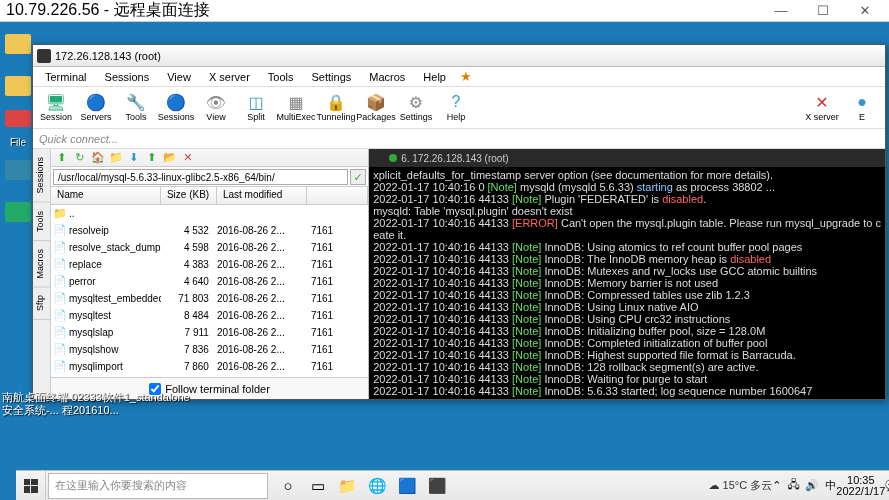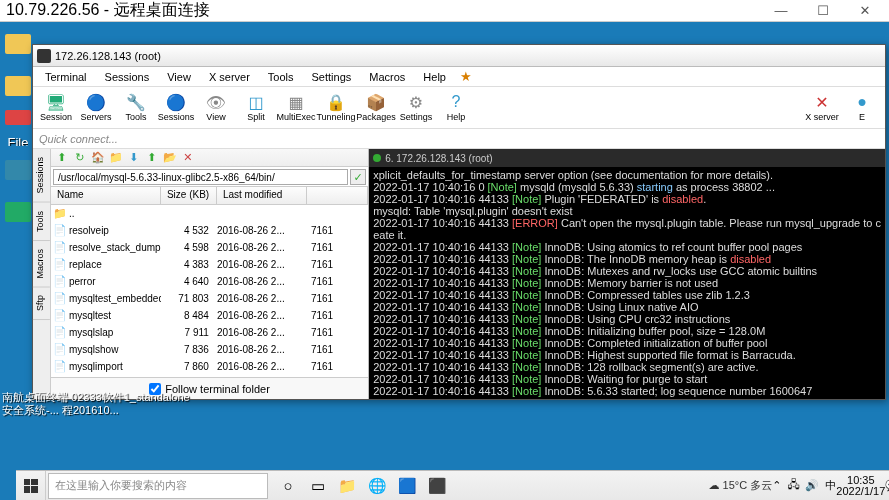--- a/index.html
+++ b/index.html
@@ -7,21 +7,21 @@
 
 .outer-window { position: absolute; left: 0; top: 0; width: 889px; height: 500px; background: #1a7bb8; }
 .outer-title { height: 22px; background: #fff; display: flex; align-items: center; padding: 0 6px; border-bottom: 1px solid #ccc; }
 .outer-title-text { flex: 1; font-size: 16px; color: #000; }
 .win-btns { display: flex; gap: 18px; padding-right: 6px; }
 .win-btn { width: 24px; height: 18px; display: flex; align-items: center; justify-content: center; color: #555; cursor: pointer; font-size: 13px; }
 
 .desktop-icons-left { position: absolute; left: 2px; top: 26px; width: 34px; height: 440px; }
 .d-icon { width: 32px; height: 36px; margin-bottom: 6px; display: flex; flex-direction: column; align-items: center; justify-content: center; }
 .d-folder { width: 26px; height: 20px; background: #f0c756; border-radius: 2px; }
-.d-label { color: #fff; font-size: 13px; text-shadow: 1px 1px 1px #000; margin-top: 10px; max-width: 34px; overflow: hidden; }
+.d-label { color: #fff; font-size: 10px; text-shadow: 1px 1px 1px #000; margin-top: 10px; max-width: 34px; overflow: hidden; }
 
 .moba-window { position: absolute; left: 32px; top: 44px; width: 854px; height: 356px; background: #f0f0f0; border: 1px solid #555; box-shadow: 2px 2px 8px rgba(0,0,0,.4); }
 .moba-title { height: 22px; background: linear-gradient(#fff,#e8e8e8); display: flex; align-items: center; padding: 0 4px; border-bottom: 1px solid #bbb; }
 .moba-title-icon { width: 14px; height: 14px; background: #333; border-radius: 2px; margin-right: 4px; }
 .moba-title-text { flex: 1; font-size: 11px; }
 
 .menu-bar { height: 20px; background: #fff; display: flex; align-items: center; padding: 0 4px; border-bottom: 1px solid #ddd; gap: 2px; }
 .menu-item { padding: 2px 8px; cursor: pointer; }
 .menu-star { margin-left: 4px; color: #d97f00; font-size: 13px; }
 
@@ -58,21 +58,21 @@
 .fr-icon { width: 18px; text-align: center; font-size: 11px; color: #888; }
 .fr-name { width: 92px; overflow: hidden; white-space: nowrap; font-size: 10px; }
 .fr-size { width: 56px; text-align: right; padding-right: 8px; font-size: 10px; }
 .fr-date { width: 90px; font-size: 10px; overflow: hidden; white-space: nowrap; }
 .fr-owner { flex: 1; font-size: 10px; padding-left: 4px; }
 
 .follow-bar { height: 22px; border-top: 1px solid #ccc; display: flex; align-items: center; justify-content: center; gap: 4px; background: #f8f8f8; }
 .follow-cb { width: 12px; height: 12px; }
 
 .terminal { flex: 1; background: #000; display: flex; flex-direction: column; }
-.term-tab { height: 18px; background: #2a2a2a; display: flex; align-items: center; padding: 0 4px; text-align: right; }
+.term-tab { height: 18px; background: #2a2a2a; display: flex; align-items: center; padding: 0 20px; text-align: right; }
 .term-tab-dot { width: 8px; height: 8px; background: #3a3; border-radius: 50%; margin-right: 4px; }
 .term-tab-text { color: #ccc; font-size: 10px; }
 .term-body { flex: 1; padding: 2px 4px; font-family: "Consolas", monospace; font-size: 10px; line-height: 12px; color: #ddd; overflow: hidden; }
 .tl { white-space: pre; }
 .c-note { color: #6bdf6b; }
 .c-err { color: #ff6666; }
 .c-warn { color: #ffaa44; }
 .c-dis { color: #ff6666; }
 .c-hl { color: #88ccff; }
 

